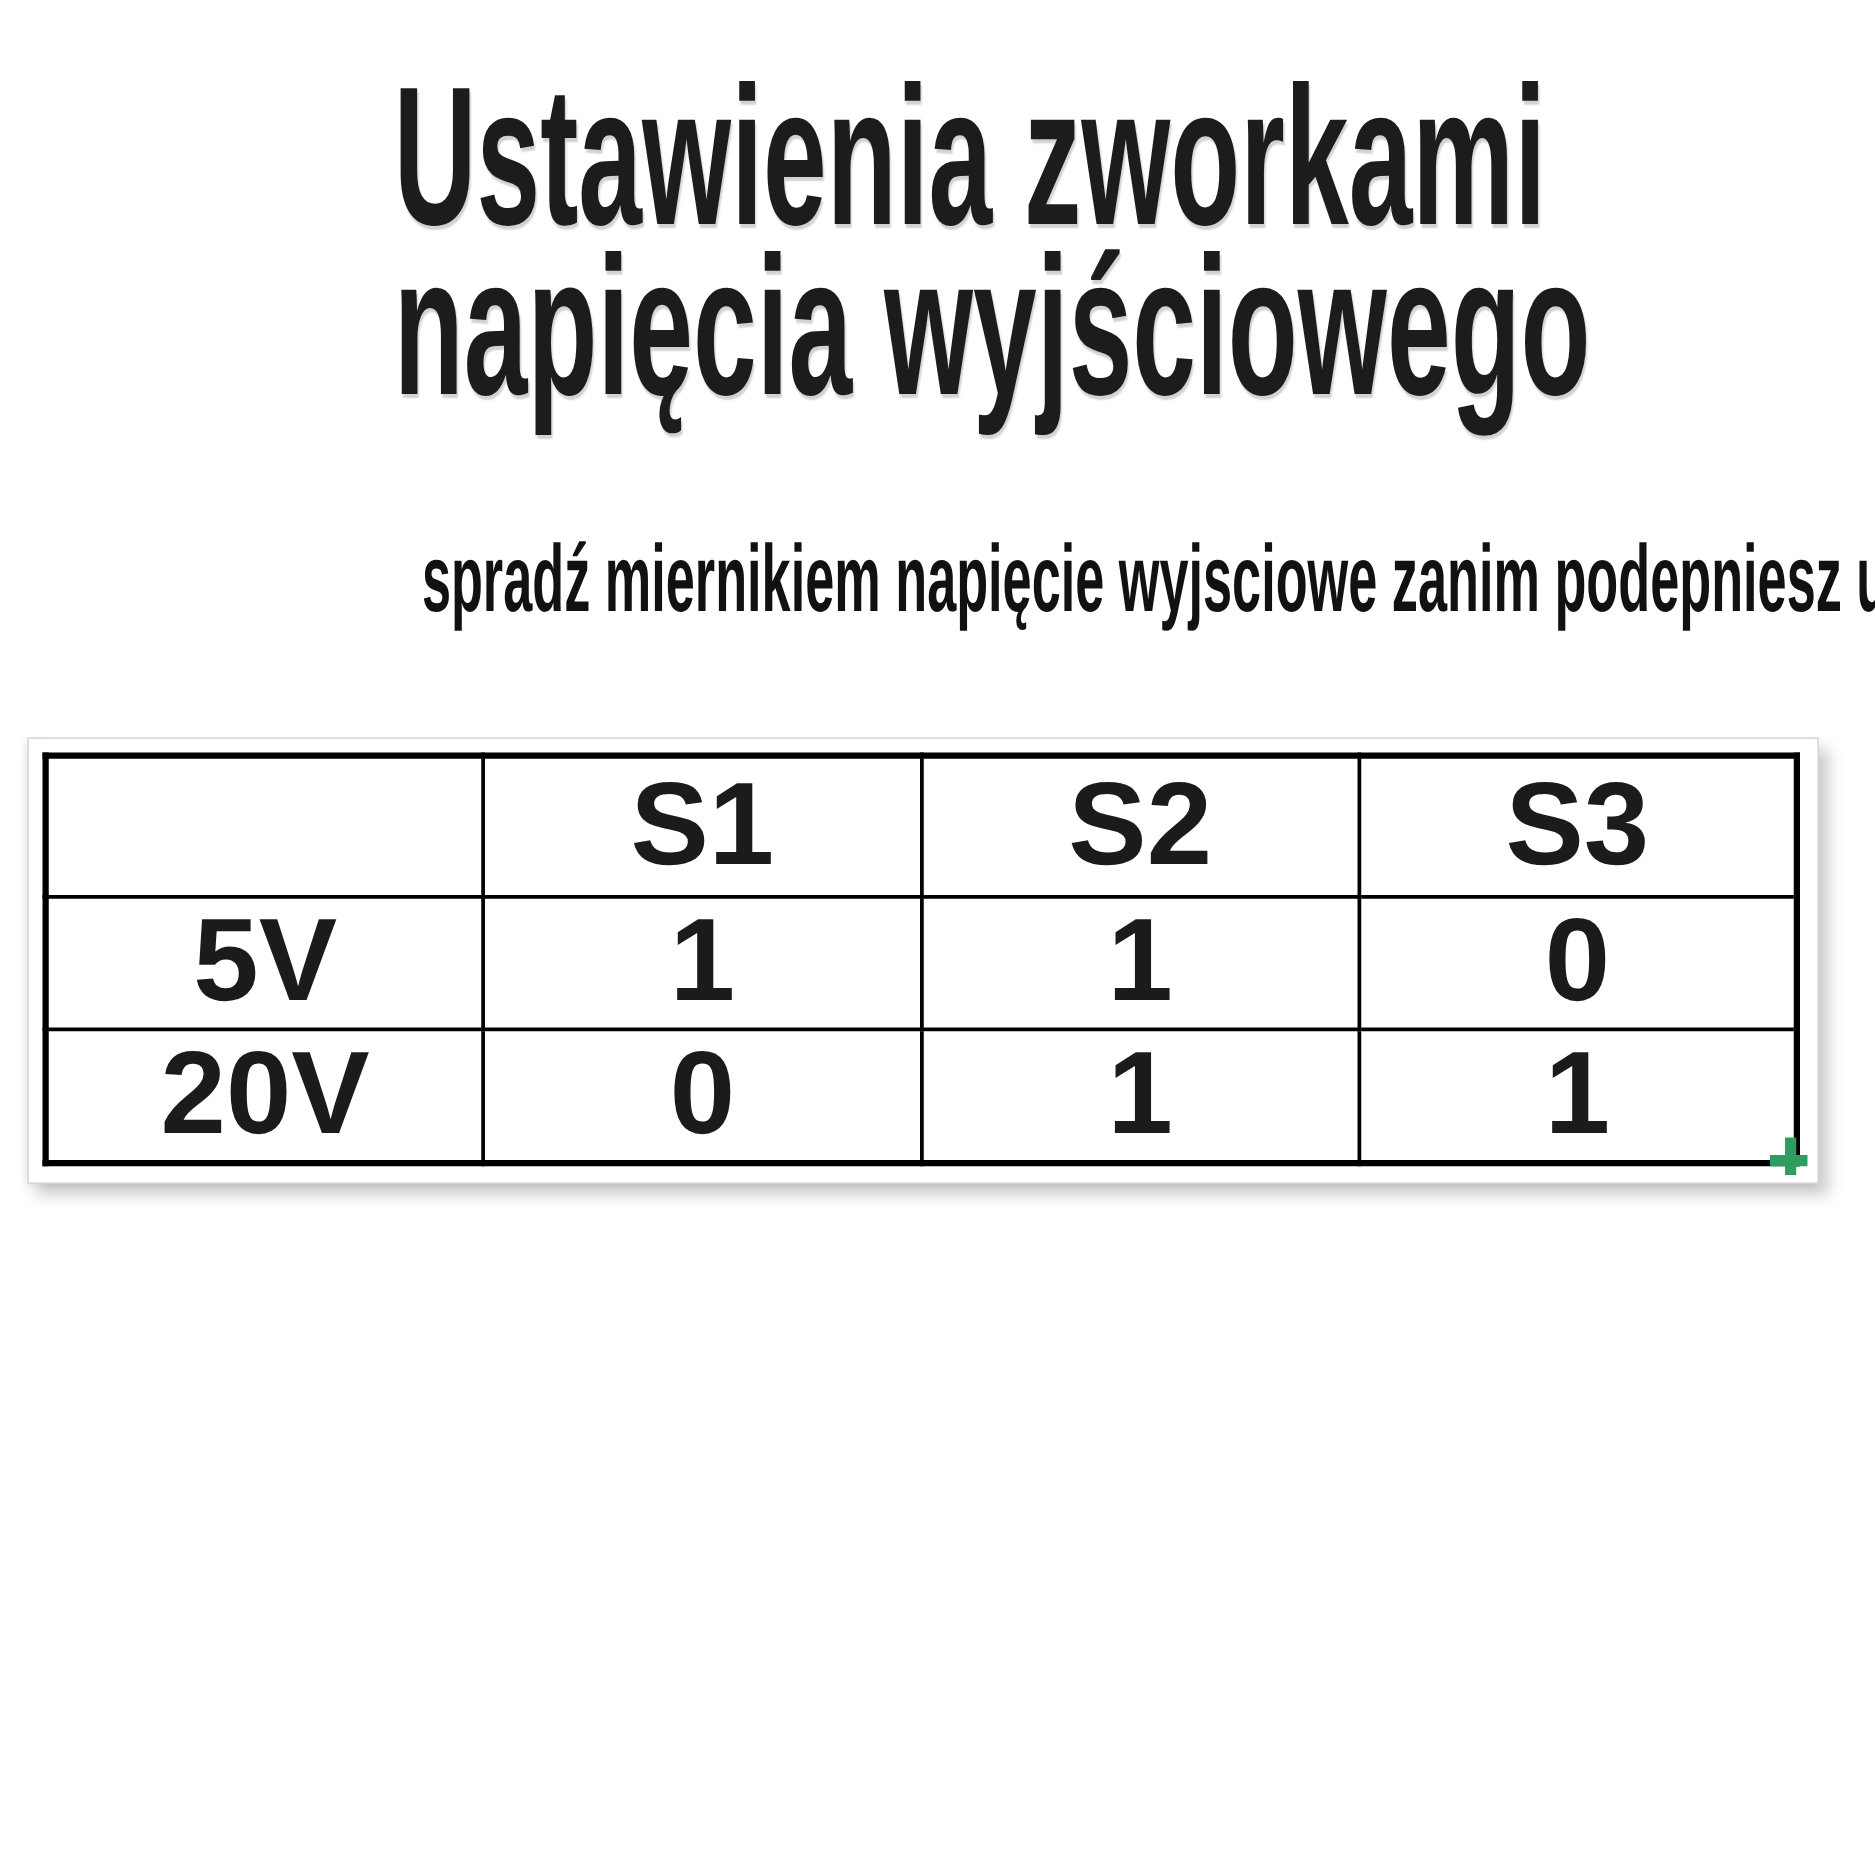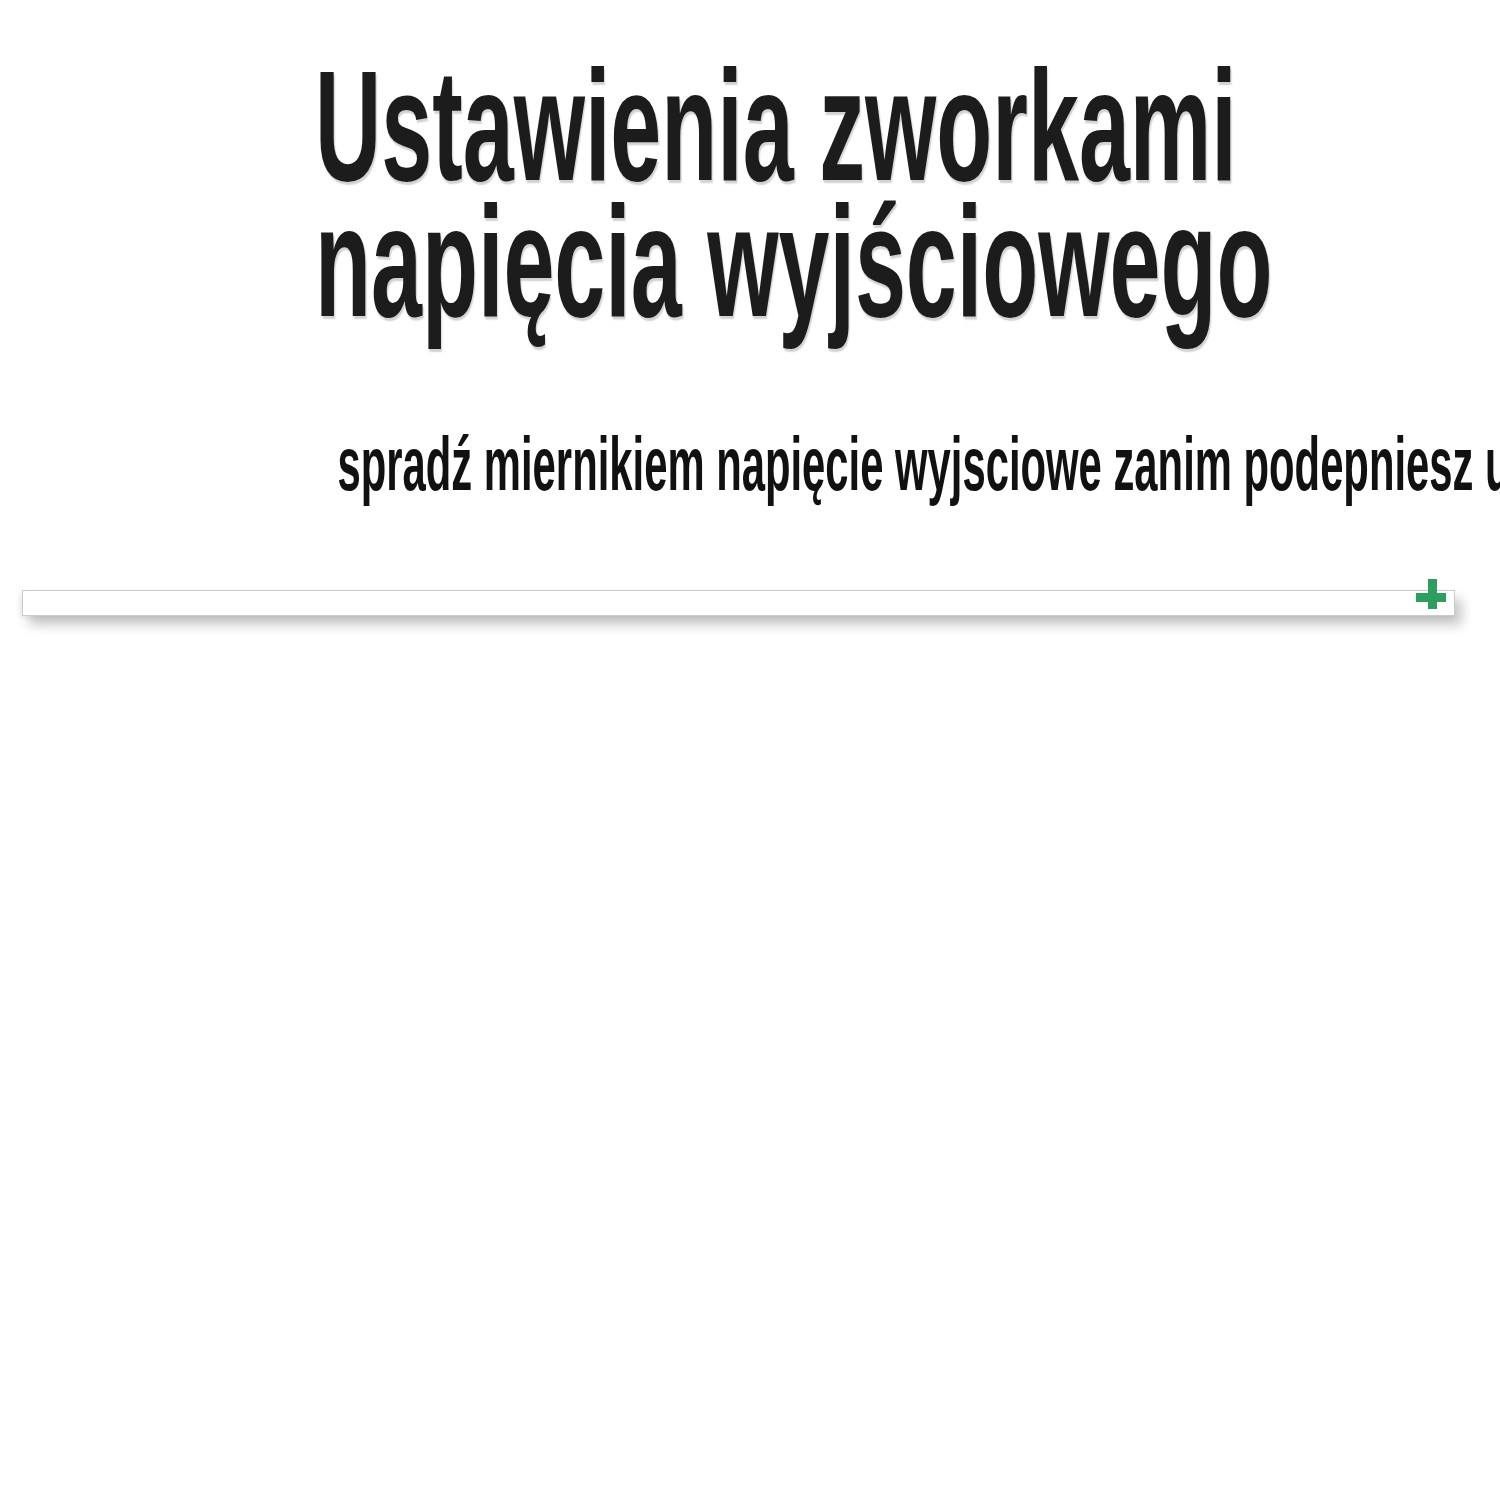--- a/index.html
+++ b/index.html
@@ -71,20 +71,38 @@
   <div class="title">
     <div class="title-line">Ustawienia zworkami</div>
     <div class="title-line">napięcia wyjściowego</div>
   </div>
 
   <div class="warning">spradź miernikiem napięcie wyjsciowe zanim podepniesz urzadzenie!</div>
 
   <div class="table-wrap">
     <table class="jumpers">
       <tbody>
+          <tr class="hdr">
+        <td class="y"></td>
+        <td class="y">S1</td>
+        <td class="y">S2</td>
+        <td class="y">S3</td>
+      </tr>
+      <tr class="row">
+        <td class="y">5V</td>
+        <td>1</td>
+        <td>1</td>
+        <td>0</td>
+      </tr>
+      <tr class="row">
+        <td class="y">20V</td>
+        <td>0</td>
+        <td>1</td>
+        <td>1</td>
+      </tr>
     </tbody>
       </table>
     <div class="handle">
       <span class="hv"></span>
       <span class="hh"></span>
     </div>
   </div>
 
 </div>
 

